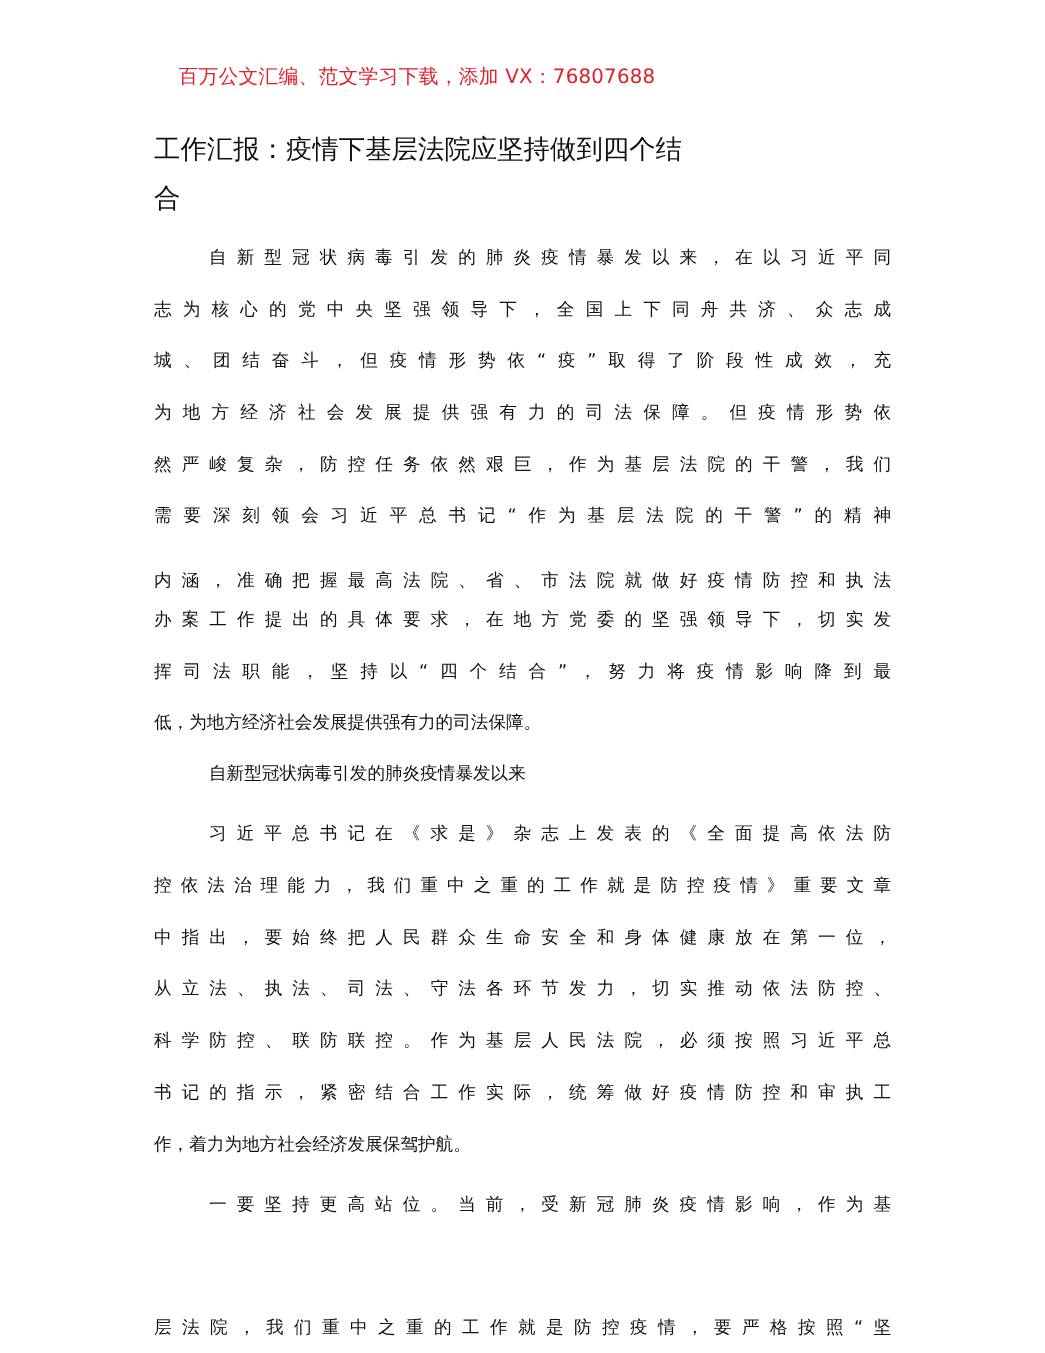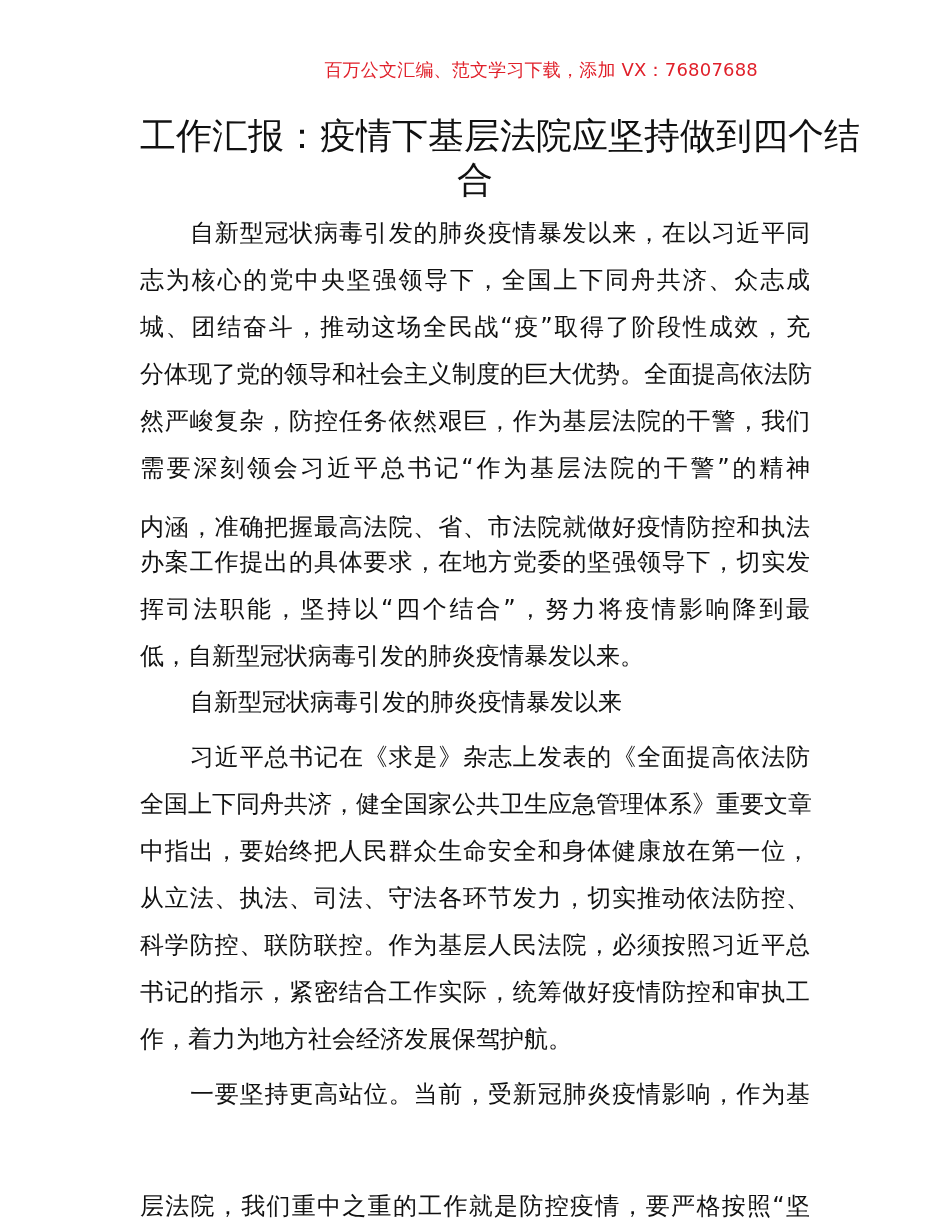--- a/index.html
+++ b/index.html
@@ -1,24 +1,24 @@
 <!DOCTYPE html>
 <html><head>
 <meta charset="utf-8">
 <style>
   html, body { margin: 0; padding: 0; background: #ffffff; }
   body { width: 950px; height: 1230px; position: relative; overflow: hidden;
          font-family: "DejaVu Sans", "Liberation Sans", sans-serif; color: #111111; }
-  .header { position: absolute; top: 56px; left: 0; width: 758px; text-align: right;
+  .header { position: absolute; top: 56px; left: 0; width: 758px; text-align: center;
             font-size: 18px; line-height: 28px; color: #e0202a; letter-spacing: 0.2px; }
-  .title { position: absolute; left: 140px; width: 670px; top: 114px; text-align: center;
-           font-size: 36px; line-height: 44px; color: #111111; }
+  .title { position: absolute; left: 140px; width: 670px; top: 114px; text-align: left;
+           font-size: 24px; line-height: 44px; color: #111111; }
   .title .tl { display: block; white-space: nowrap; }
   .body { position: absolute; left: 140px; top: 0; width: 670px; }
-  .line { position: absolute; left: 0; width: 670px; height: 47px; font-size: 24px; line-height: 47px;
+  .line { position: absolute; left: 0; width: 670px; height: 47px; font-size: 16px; line-height: 47px;
           white-space: nowrap; text-align: justify; text-align-last: justify; color: #111111; }
   .line.indent { left: 50px; width: 620px; }
   .line.last { text-align-last: left; }
 </style>
 </head>
 <body>
 
 <div>
 
   <div class="header">百万公文汇编、范文学习下载，添加 VX：76807688</div>
@@ -26,37 +26,37 @@
   <div class="title">
     <span class="tl">工作汇报：疫情下基层法院应坚持做到四个结</span>
     <span class="tl">合</span>
   </div>
 
   <div class="body">
 
     <div>
       <div class="line indent" style="top:210px">自新型冠状病毒引发的肺炎疫情暴发以来，在以习近平同</div>
       <div class="line" style="top:257px">志为核心的党中央坚强领导下，全国上下同舟共济、众志成</div>
-      <div class="line" style="top:304px">城、团结奋斗，推动这场全民战“疫”取得了阶段性成效，充</div>
-      <div class="line" style="top:351px">分体现了党的领导和社会主义制度的巨大优势。全面提高依法防</div>
+      <div class="line" style="top:304px">城、团结奋斗，但疫情形势依“疫”取得了阶段性成效，充</div>
+      <div class="line" style="top:351px">为地方经济社会发展提供强有力的司法保障。但疫情形势依</div>
       <div class="line" style="top:398px">然严峻复杂，防控任务依然艰巨，作为基层法院的干警，我们</div>
       <div class="line" style="top:445px">需要深刻领会习近平总书记“作为基层法院的干警”的精神</div>
       <div class="line" style="top:504px">内涵，准确把握最高法院、省、市法院就做好疫情防控和执法</div>
       <div class="line" style="top:539px">办案工作提出的具体要求，在地方党委的坚强领导下，切实发</div>
       <div class="line" style="top:586px">挥司法职能，坚持以“四个结合”，努力将疫情影响降到最</div>
-      <div class="line last" style="top:633px">低，自新型冠状病毒引发的肺炎疫情暴发以来。</div>
+      <div class="line last" style="top:633px">低，为地方经济社会发展提供强有力的司法保障。</div>
     </div>
 
     <div>
       <div class="line indent last" style="top:679px">自新型冠状病毒引发的肺炎疫情暴发以来</div>
     </div>
 
     <div>
       <div class="line indent" style="top:734px">习近平总书记在《求是》杂志上发表的《全面提高依法防</div>
-      <div class="line" style="top:781px">全国上下同舟共济，健全国家公共卫生应急管理体系》重要文章</div>
+      <div class="line" style="top:781px">控依法治理能力，我们重中之重的工作就是防控疫情》重要文章</div>
       <div class="line" style="top:828px">中指出，要始终把人民群众生命安全和身体健康放在第一位，</div>
       <div class="line" style="top:875px">从立法、执法、司法、守法各环节发力，切实推动依法防控、</div>
       <div class="line" style="top:922px">科学防控、联防联控。作为基层人民法院，必须按照习近平总</div>
       <div class="line" style="top:969px">书记的指示，紧密结合工作实际，统筹做好疫情防控和审执工</div>
       <div class="line last" style="top:1016px">作，着力为地方社会经济发展保驾护航。</div>
     </div>
 
     <div>
       <div class="line indent" style="top:1071px">一要坚持更高站位。当前，受新冠肺炎疫情影响，作为基</div>
       <div class="line" style="top:1183px">层法院，我们重中之重的工作就是防控疫情，要严格按照“坚</div>

